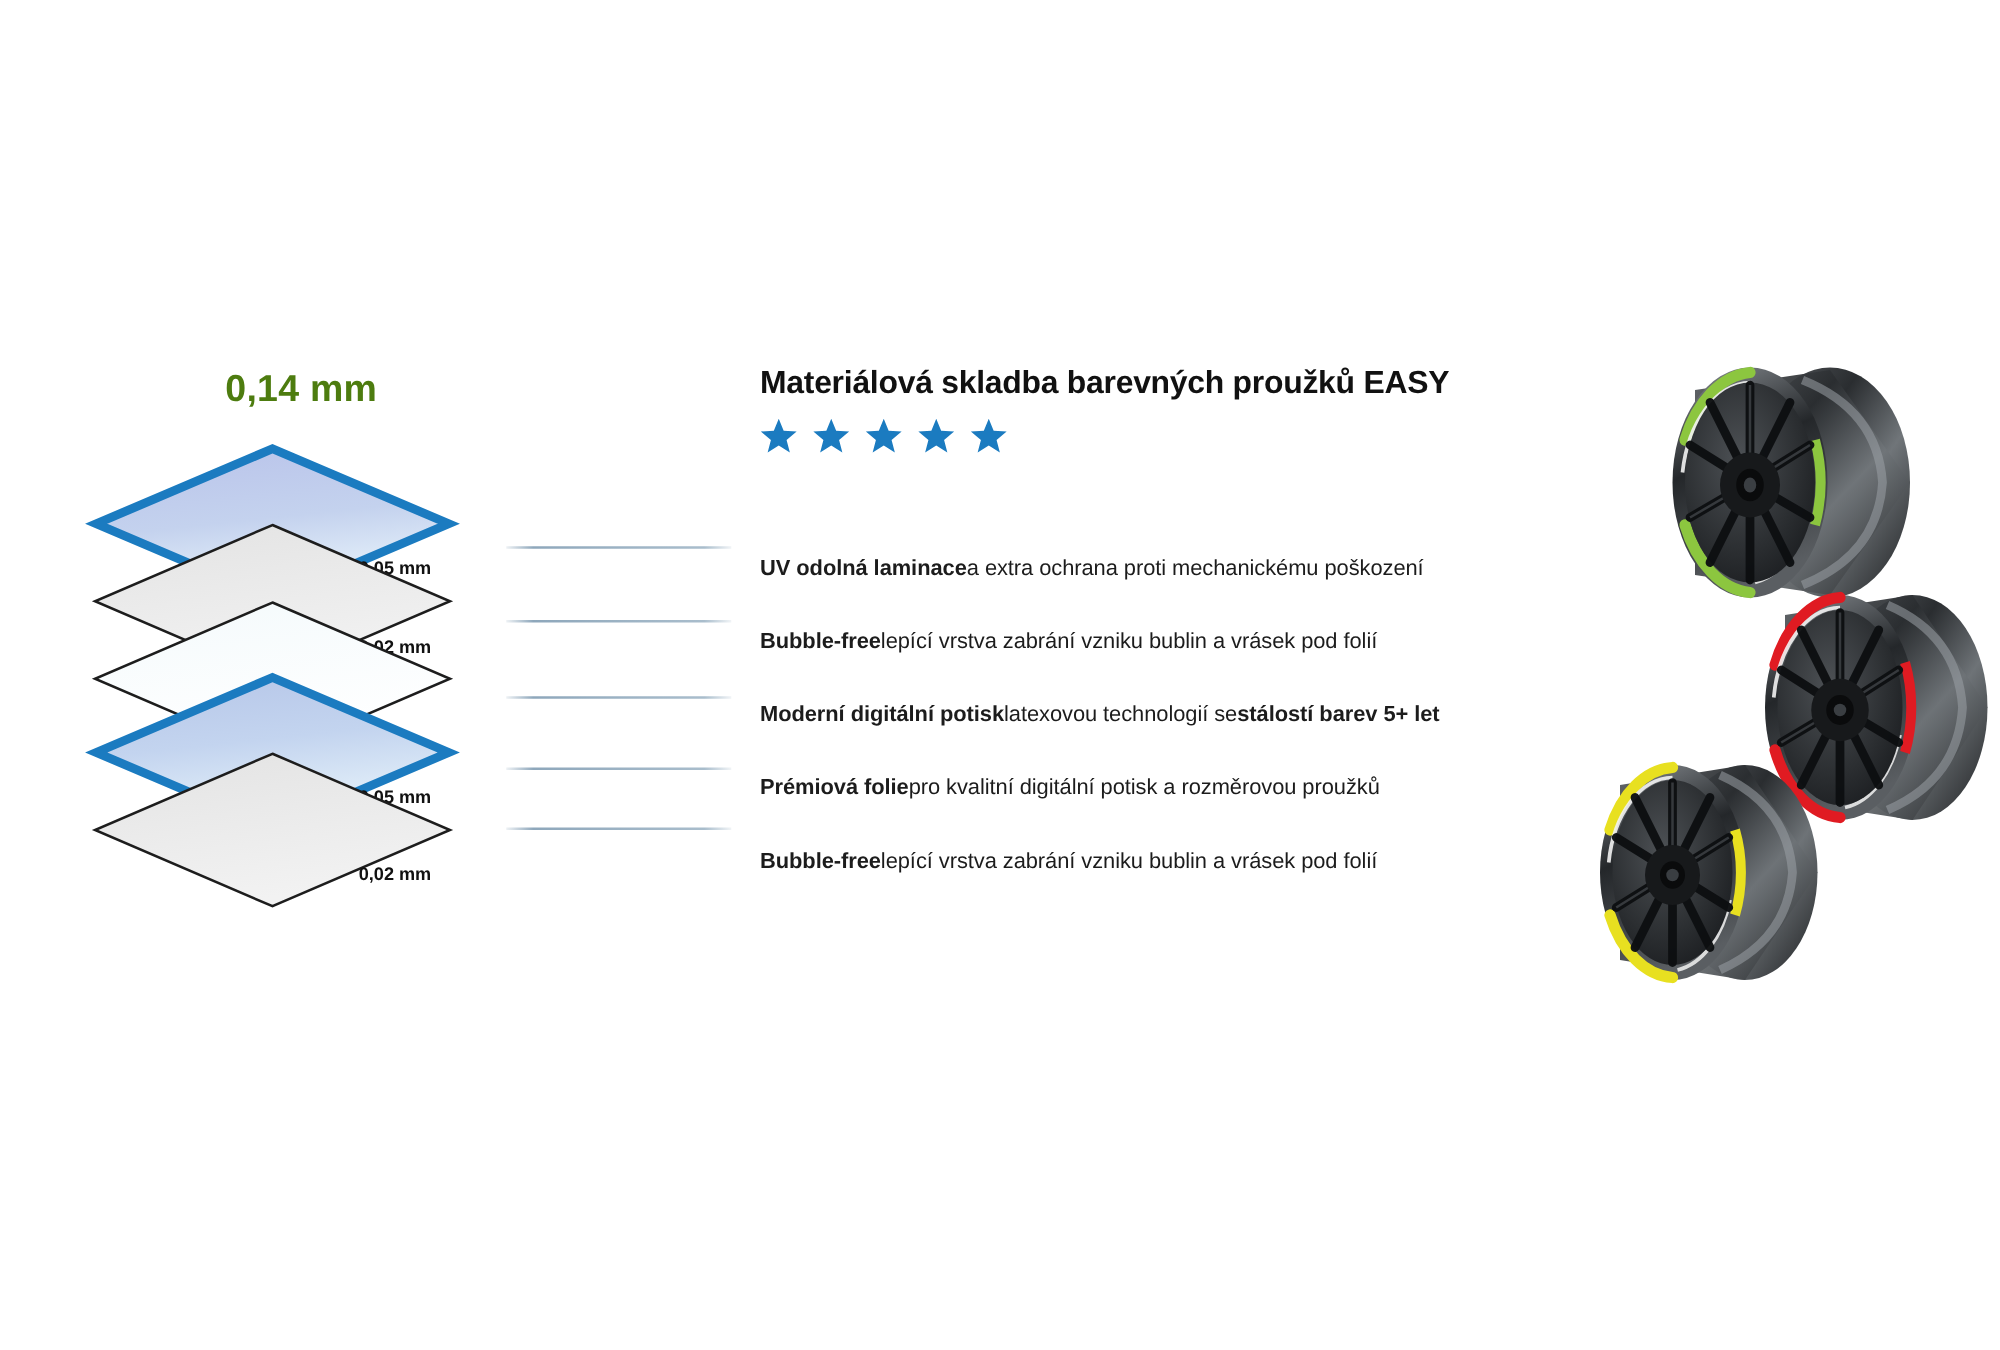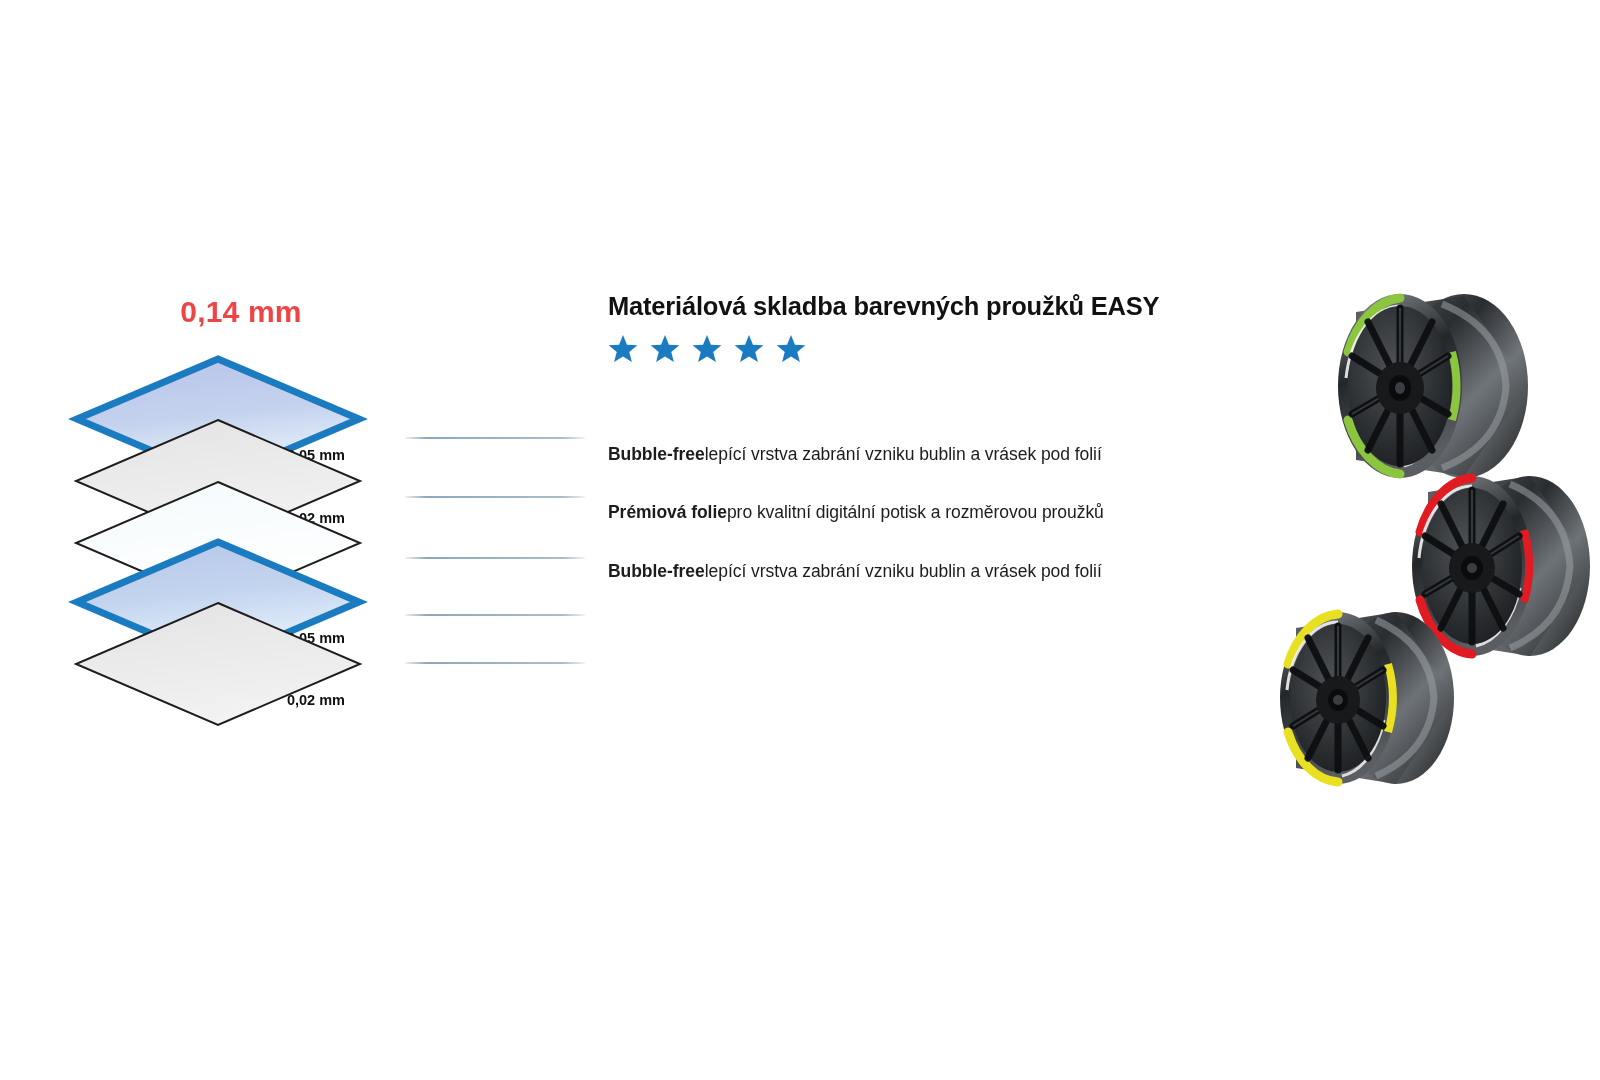--- a/index.html
+++ b/index.html
@@ -21,21 +21,21 @@
     width: 330px; height: 440px;
   }
   #total-thickness-label {
     position: absolute;
     left: 0; top: 0;
     width: 330px;
     text-align: center;
     font-size: 30px;
     font-weight: bold;
     letter-spacing: 0.2px;
-    color: #ef4444;
+    color: #4d7c0f;
     padding-left: 42px;
     box-sizing: border-box;
   }
   .layer {
     position: absolute;
     left: 18px;
     width: 290px;
     height: 128px;
   }
   .layer svg { display: block; width: 100%; height: 100%; overflow: visible; }
@@ -231,23 +231,33 @@
     <span class="star-icon">
       <svg width="30" height="29" viewBox="0 0 32 31">
           <polygon points="16,1 20.2,11.4 31.3,12 22.7,19.2 25.5,30 16,24 6.5,30 9.3,19.2 0.7,12 11.8,11.4" fill="#1b7bc0"></polygon>
         </svg>
     </span>
   </div>
 </div>
 
 <div id="feature-list">
   <div class="feature-row">
+    <span class="lead">UV odolná laminace</span>
+      <span class="rest"> a extra ochrana proti mechanickému poškození</span>
+      <span class="tail"></span>
+  </div>
+  <div class="feature-row">
     <span class="lead">Bubble-free</span>
       <span class="rest"> lepící vrstva zabrání vzniku bublin a vrásek pod folií</span>
       <span class="tail"></span>
+  </div>
+  <div class="feature-row">
+    <span class="lead">Moderní digitální potisk</span>
+      <span class="rest"> latexovou technologií se </span>
+      <span class="tail">stálostí barev 5+ let</span>
   </div>
   <div class="feature-row">
     <span class="lead">Prémiová folie</span>
       <span class="rest"> pro kvalitní digitální potisk a rozměrovou proužků</span>
       <span class="tail"></span>
   </div>
   <div class="feature-row">
     <span class="lead">Bubble-free</span>
       <span class="rest"> lepící vrstva zabrání vzniku bublin a vrásek pod folií</span>
       <span class="tail"></span>

